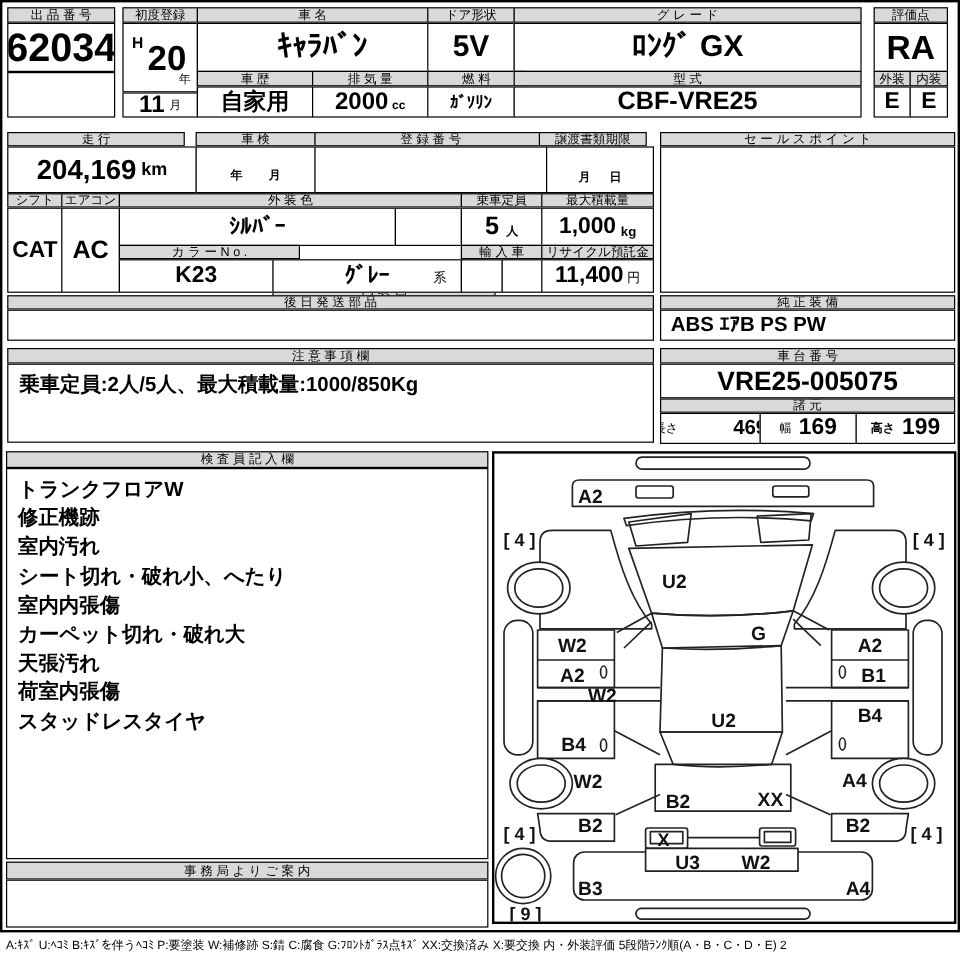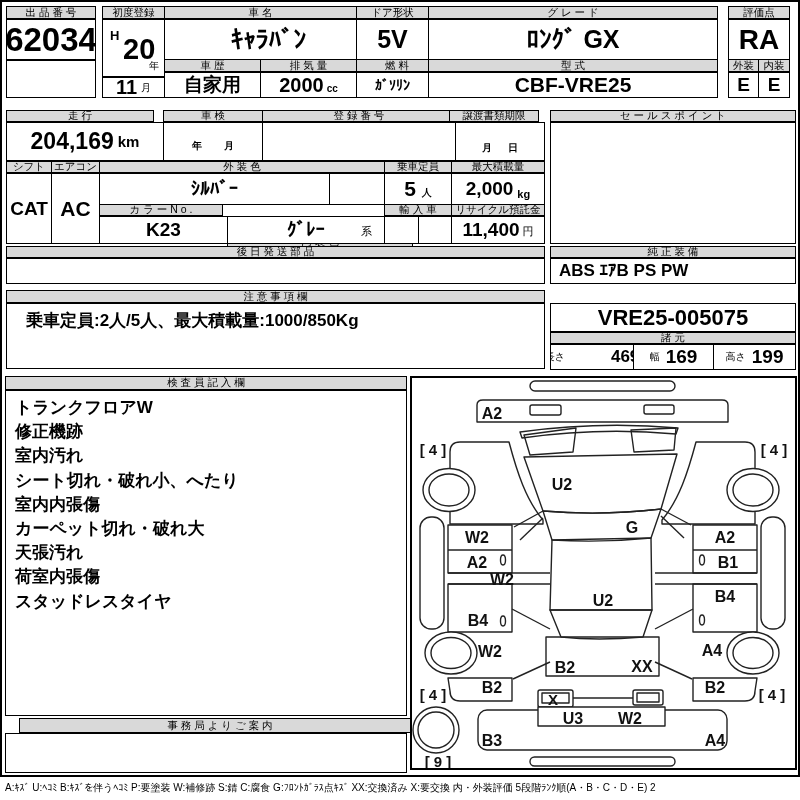--- a/index.html
+++ b/index.html
@@ -9,21 +9,21 @@
   .frame{border:2px solid #000;pointer-events:none;}
   .h{background:#d9d9d9;border:1px solid #000;display:flex;align-items:center;justify-content:center;
      font-size:10.5px;white-space:nowrap;overflow:hidden;}
   .v{background:#fff;border:1px solid #000;display:flex;align-items:center;justify-content:center;
      font-weight:bold;white-space:nowrap;overflow:hidden;}
   .left{justify-content:flex-start;}
   .unit{font-weight:bold;}
   .ph{font-weight:bold;font-size:10px;}
   svg text{font-family:"Liberation Sans","DejaVu Sans",sans-serif;font-weight:bold;fill:#111;}
   .legend{font-size:10px;white-space:nowrap;letter-spacing:0px;}
-  .note-body{align-items:flex-start;justify-content:flex-start;padding:5px 19px;font-size:17px;}
+  .note-body{align-items:flex-start;justify-content:flex-start;padding:5px 9px;font-size:17px;}
   .insp-body{display:block;padding:5px 9px;}
   .insp-line{font-size:17px;font-weight:bold;line-height:24.2px;white-space:nowrap;}
 </style>
 </head>
 <body>
 
 <div id="page">
 
   <div class="abs frame" style="left:0;top:0;width:800px;height:777px;"></div>
 
@@ -98,25 +98,25 @@
 
   <div class="abs v" style="left:6px;top:173px;width:46px;height:71px;font-size:19px;">CAT</div>
   <div class="abs v" style="left:51px;top:173px;width:49px;height:71px;font-size:21px;">AC</div>
   <div class="abs v" style="left:99px;top:173px;width:231px;height:32px;font-size:19px;">ｼﾙﾊﾞｰ</div>
   <div class="abs v" style="left:329px;top:173px;width:56px;height:32px;"></div>
   <div class="abs v" style="left:384px;top:173px;width:68px;height:32px;">
     <span style="font-size:21px;">5</span>
     <span class="unit" style="font-size:10px;margin-left:6px;align-self:flex-end;padding-bottom:4px;">人</span>
   </div>
   <div class="abs v" style="left:451px;top:173px;width:94px;height:32px;">
-    <span style="font-size:19px;">2,000</span>
+    <span style="font-size:19px;">1,000</span>
     <span class="unit" style="font-size:11px;margin-left:4px;align-self:flex-end;padding-bottom:4px;">kg</span>
   </div>
 
-  <div class="abs h" style="left:99px;top:204px;width:124px;height:12px;">カ ラ ー N o .</div>
+  <div class="abs h" style="left:99px;top:204px;width:151px;height:12px;">カ ラ ー N o .</div>
   <div class="abs h" style="left:227px;top:204px;width:186px;height:12px;margin-top:32px;">内 装 色</div>
   <div class="abs h" style="left:384px;top:204px;width:68px;height:12px;">輸 入 車</div>
   <div class="abs h" style="left:451px;top:204px;width:94px;height:12px;">リサイクル預託金</div>
 
   <div class="abs v" style="left:99px;top:216px;width:129px;height:28px;font-size:19px;">K23</div>
   <div class="abs v" style="left:227px;top:216px;width:158px;height:28px;">
     <span style="font-size:19px;">ｸﾞﾚｰ</span>
     <span style="position:absolute;right:12px;bottom:4px;font-size:11px;font-weight:normal;">系</span>
   </div>
   <div class="abs v" style="left:384px;top:216px;width:35px;height:28px;"></div>
@@ -131,49 +131,50 @@
 
   <div class="abs h" style="left:6px;top:290px;width:539px;height:13px;">注 意 事 項 欄</div>
   <div class="abs v note-body" style="left:6px;top:303px;width:539px;height:66px;">乗車定員:2人/5人、最大積載量:1000/850Kg</div>
 
   <div class="abs h" style="left:550px;top:110px;width:246px;height:12px;">セ ー ル ス ポ イ ン ト</div>
   <div class="abs v" style="left:550px;top:122px;width:246px;height:122px;"></div>
 
   <div class="abs h" style="left:550px;top:246px;width:246px;height:12px;">純 正 装 備</div>
   <div class="abs v left" style="left:550px;top:258px;width:246px;height:26px;font-size:17px;padding-left:8px;">ABS ｴｱB PS PW</div>
 
+  <div class="abs h" style="left:550px;top:290px;width:246px;height:13px;">車 台 番 号</div>
   <div class="abs v" style="left:550px;top:303px;width:246px;height:29px;font-size:22px;">VRE25-005075</div>
   <div class="abs h" style="left:550px;top:332px;width:246px;height:12px;">諸 元</div>
   <div class="abs v" style="left:550px;top:344px;width:84px;height:26px;gap:6px;">
     <span style="font-size:10px;font-weight:normal;">長さ</span>
     <span style="font-size:17px;margin-left:40px;">469</span>
   </div>
   <div class="abs v" style="left:633px;top:344px;width:81px;height:26px;gap:6px;">
     <span style="font-size:10px;font-weight:normal;">幅</span>
     <span style="font-size:19px;">169</span>
   </div>
   <div class="abs v" style="left:713px;top:344px;width:83px;height:26px;gap:6px;">
-    <span style="font-size:10px;font-weight:normal;">高さ</span>
+    <span style="font-size:10px;font-weight:bold;">高さ</span>
     <span style="font-size:19px;">199</span>
   </div>
 
   <div class="abs h" style="left:5px;top:376px;width:402px;height:14px;">検 査 員 記 入 欄</div>
   <div class="abs v insp-body" style="left:5px;top:390px;width:402px;height:326px;">
     <div class="insp-line">トランクフロアW</div>
     <div class="insp-line">修正機跡</div>
     <div class="insp-line">室内汚れ</div>
     <div class="insp-line">シート切れ・破れ小、へたり</div>
     <div class="insp-line">室内内張傷</div>
     <div class="insp-line">カーペット切れ・破れ大</div>
     <div class="insp-line">天張汚れ</div>
     <div class="insp-line">荷室内張傷</div>
     <div class="insp-line">スタッドレスタイヤ</div>
   </div>
 
-  <div class="abs h" style="left:19px;top:718px;width:402px;height:15px;">事 務 局 よ り ご 案 内</div>
+  <div class="abs h" style="left:5px;top:718px;width:402px;height:15px;">事 務 局 よ り ご 案 内</div>
   <div class="abs v" style="left:5px;top:733px;width:402px;height:40px;"></div>
 
   <div class="abs" style="left:410px;top:376px;width:387px;height:394px;border:2px solid #000;background:#fff;">
     <svg width="383" height="390" viewBox="0 0 383 390">
       <g fill="none" stroke="#222" stroke-width="1.4" stroke-linejoin="round">
 
         <rect x="118" y="3" width="145" height="10" rx="5"></rect>
 
         <path d="M71,22 H310 Q316,22 316,27 V44 H65 V27 Q65,22 71,22 Z"></path>
         <rect x="118" y="27" width="31" height="10" rx="2"></rect>

